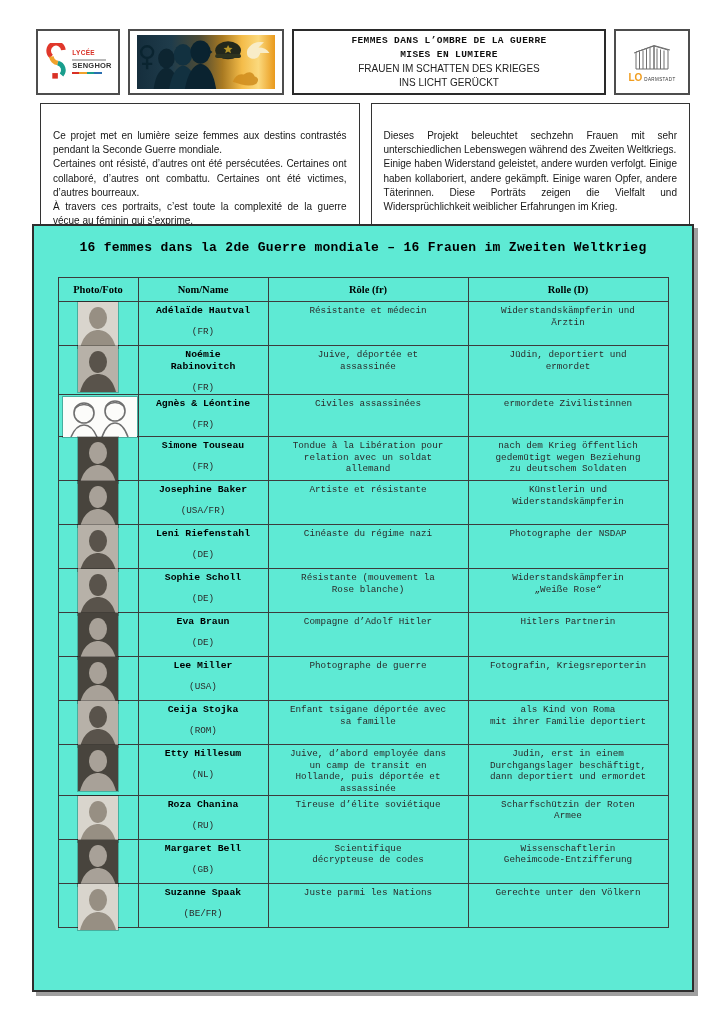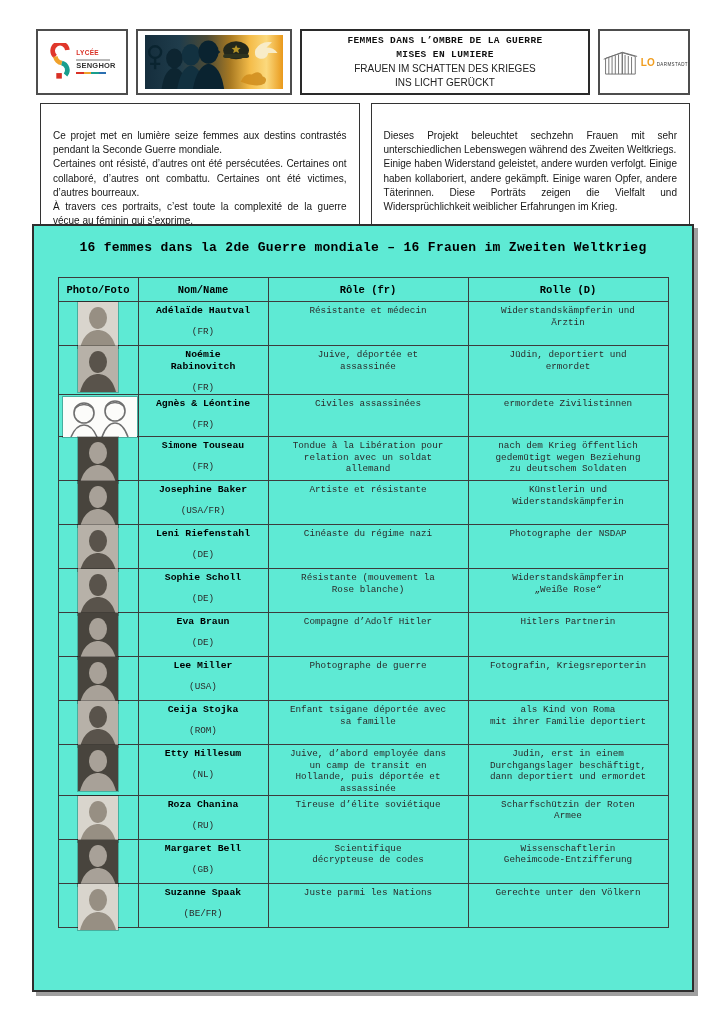--- a/index.html
+++ b/index.html
@@ -3,54 +3,54 @@
 <meta charset="utf-8">
 <style>
   * { margin:0; padding:0; box-sizing:border-box; }
   html,body { background:#ffffff; }
   body { font-family:"Liberation Sans", sans-serif; }
   .page { position:relative; width:724px; height:1024px; background:#fff; overflow:hidden; }
 
   
   .header-row { position:absolute; left:36px; right:34px; top:29px; height:66px; display:flex; gap:8px; }
   .hbox { border:2px solid #4d4d4d; background:#fff; }
-  .logo-box { width:92px; display:flex; align-items:center; justify-content:center; gap:4px; }
+  .logo-box { width:84px; display:flex; align-items:center; justify-content:center; gap:4px; }
   .senghor-text { display:flex; flex-direction:column; line-height:1.05; }
   .senghor-l1 { color:#d93025; font-weight:bold; font-size:6.5px; letter-spacing:.3px; }
   .senghor-bar1 { width:34px; height:2px; background:#b9b9b9; margin:1.5px 0; }
   .senghor-l2 { color:#333; font-weight:bold; font-size:7.5px; letter-spacing:.2px; }
   .senghor-bar2 { width:30px; height:2px; margin-top:1.5px;
     background:linear-gradient(90deg,#d93025 0 25%,#f0a22c 25% 50%,#199e8d 50% 75%,#2a6fb0 75% 100%); }
   .banner-box { width:156px; padding:5px 7px; display:flex; align-items:center; }
   .banner-box svg { width:100%; height:54px; display:block; }
   .title-box { flex:1; border:2px solid #2a2a2a; display:flex; flex-direction:column; align-items:center; justify-content:center; line-height:14px; }
   .t-fr { font-family:"Liberation Mono","DejaVu Sans Mono",monospace; font-weight:bold; font-size:9.5px; letter-spacing:.4px; color:#101010; }
   .t-de { font-size:10px; color:#222; }
-  .logo-right { width:92px; display:flex; flex-direction:row; align-items:center; justify-content:center; }
+  .logo-right { width:76px; display:flex; flex-direction:column; align-items:center; justify-content:center; }
   .lo-line { display:flex; align-items:baseline; gap:2px; margin-top:1px; }
   .lo-abbr { color:#f09d1f; font-weight:bold; font-size:10px; }
   .lo-city { color:#333; font-size:4.5px; letter-spacing:.4px; }
 
   
   .intro-row { position:absolute; left:40px; right:34px; top:103px; display:flex; gap:11px; align-items:stretch; }
   .intro-box { flex:1; min-height:115px; border:1.5px solid #333; padding:25px 12px;
     font-size:10px; line-height:1.42; color:#161616; text-align:justify; white-space:pre-line; }
 
   
   .table-outer { position:absolute; left:32px; right:30px; top:224px; bottom:32px;
     border:2px solid #2e2e2e; background:#5eead4; box-shadow:4px 4px 0 #9f9f9f; }
   .table-title { font-family:"Liberation Mono","DejaVu Sans Mono",monospace; font-weight:bold;
     font-size:13px; letter-spacing:.3px; color:#000; text-align:center; margin-top:14px; }
   table.women { border-collapse:collapse; table-layout:fixed; width:610px; margin:22px auto 0; }
   table.women col.c-photo { width:80px; }
   table.women col.c-name  { width:130px; }
   table.women col.c-fr    { width:200px; }
   table.women col.c-de    { width:200px; }
   table.women th, table.women td { border:1.5px solid #3c3c3c; }
-  table.women th { font-family:Liberation Mono, monospace; font-weight:bold;
+  table.women th { font-family:Liberation Serif, serif; font-weight:bold;
     font-size:10.5px; color:#000; height:24px; vertical-align:middle; }
   table.women td { font-family:"Liberation Mono","DejaVu Sans Mono",monospace; font-size:9.3px;
     color:#2b2b2b; text-align:center; vertical-align:top; padding:3px 4px 0; height:30px; line-height:1.25; }
   td.photo-cell { padding:0; vertical-align:middle; }
   .name { font-weight:bold; font-size:9.8px; color:#000; white-space:pre-line; }
   .country { font-size:9.3px; margin-top:9px; }
   .role { white-space:pre-line; }
 
   
   .photo { display:block; width:40px; height:46px; margin:-3px auto; position:relative; z-index:2;

